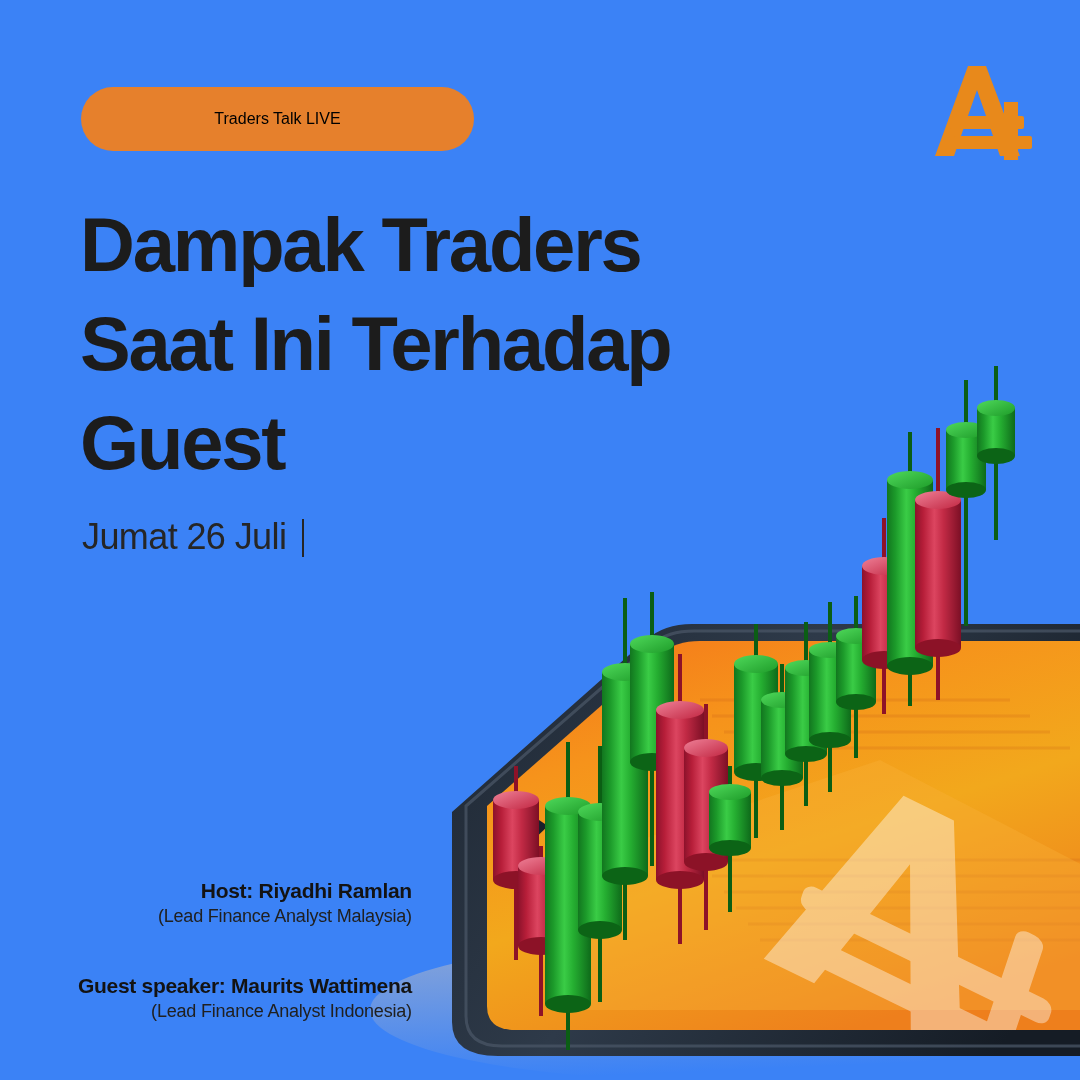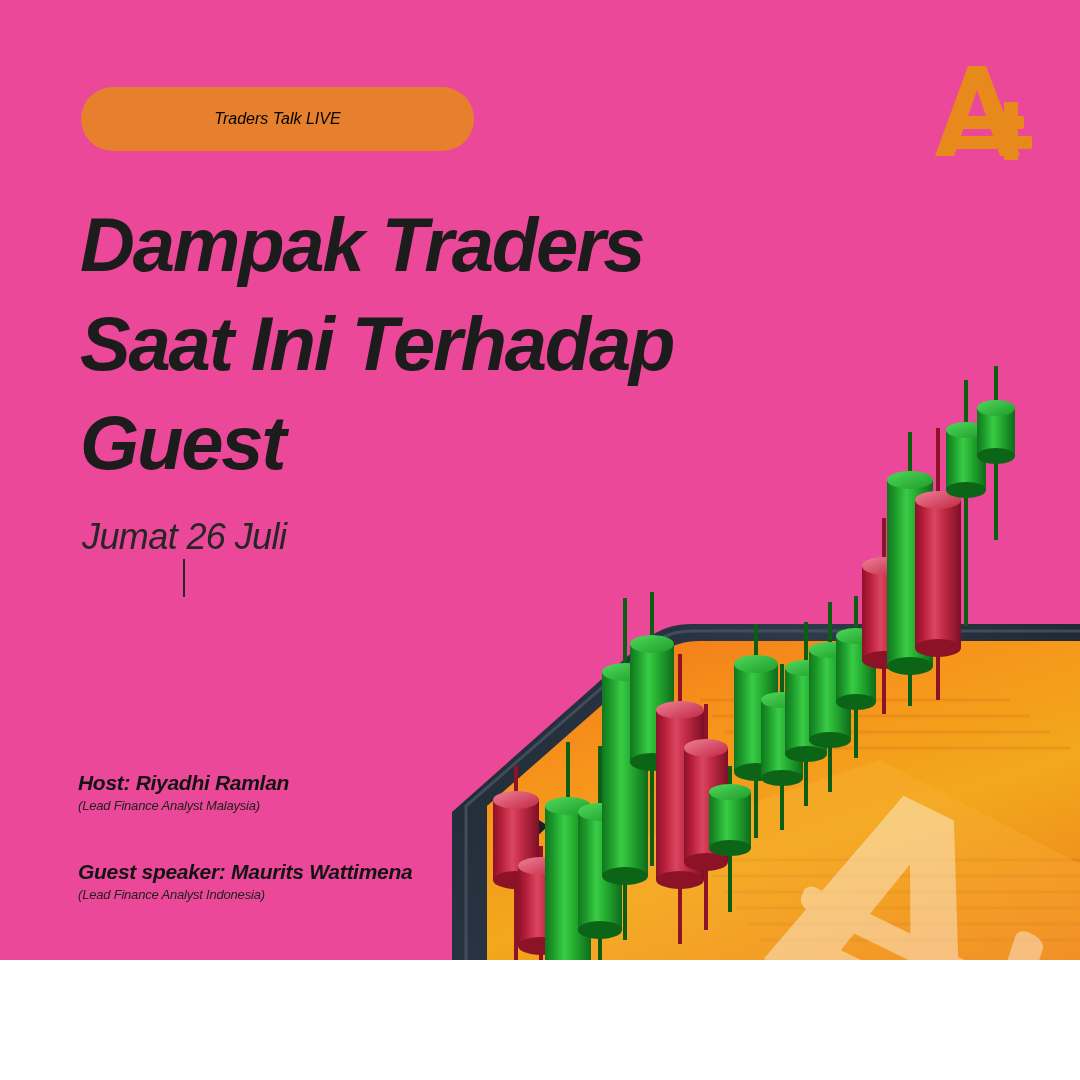--- a/index.html
+++ b/index.html
@@ -6,24 +6,23 @@
   * { margin:0; padding:0; box-sizing:border-box; }
 
   html, body {
     width:1080px; height:1080px;
     overflow:hidden;
     font-family:"Liberation Sans", sans-serif;
   }
 
   #poster {
     position:relative;
-    width:1080px; height:960px;
-    background:#ec4899;
+    width:1080px; height:1080px;
+    background:#3b82f6;
     overflow:hidden;
-    font-style:italic;
   }
 
   
   #badge {
     position:absolute;
     left:81px; top:87px;
     width:393px; height:64px;
     border-radius:32px;
     background:#E6802C;
     display:flex; align-items:center; justify-content:center;
@@ -51,21 +50,21 @@
 
   
   #datetime {
     position:absolute;
     left:82px; top:516px;
     color:#262626;
     font-size:36px;
     font-weight:normal;
     letter-spacing:-0.6px;
     white-space:nowrap;
-    display:flex; align-items:center;flex-direction:column;
+    display:flex; align-items:center;
   }
   #datetime .sep {
     display:inline-block;
     width:2px; height:38px;
     background:#262626;
     margin:0 16px;
     position:relative; top:1px;
   }
 
   
@@ -79,35 +78,35 @@
   .credit-name {
     color:#131313;
     font-size:21px;
     font-weight:bold;
     letter-spacing:-0.3px;
     white-space:nowrap;
     margin-bottom:3px;
   }
   .credit-role {
     color:#202020;
-    font-size:13px;
+    font-size:18px;
     font-weight:normal;
     letter-spacing:-0.2px;
     white-space:nowrap;
   }
 
   
   #artwork {
     position:absolute;
     left:0; top:0;
     width:1080px; height:1080px;
     z-index:10;
     pointer-events:none;
   }
-  #credits { pointer-events:auto; }
+  #credits { pointer-events:auto;text-align:right; }
 </style>
 </head>
 <body>
 
 <div id="poster">
 
   <svg id="artwork" viewBox="0 0 1080 1080" width="1080" height="1080">
     <defs>
       <linearGradient id="screenGrad" x1="0" y1="0" x2="0.55" y2="1">
         <stop offset="0%" stop-color="#F4741A"></stop>

